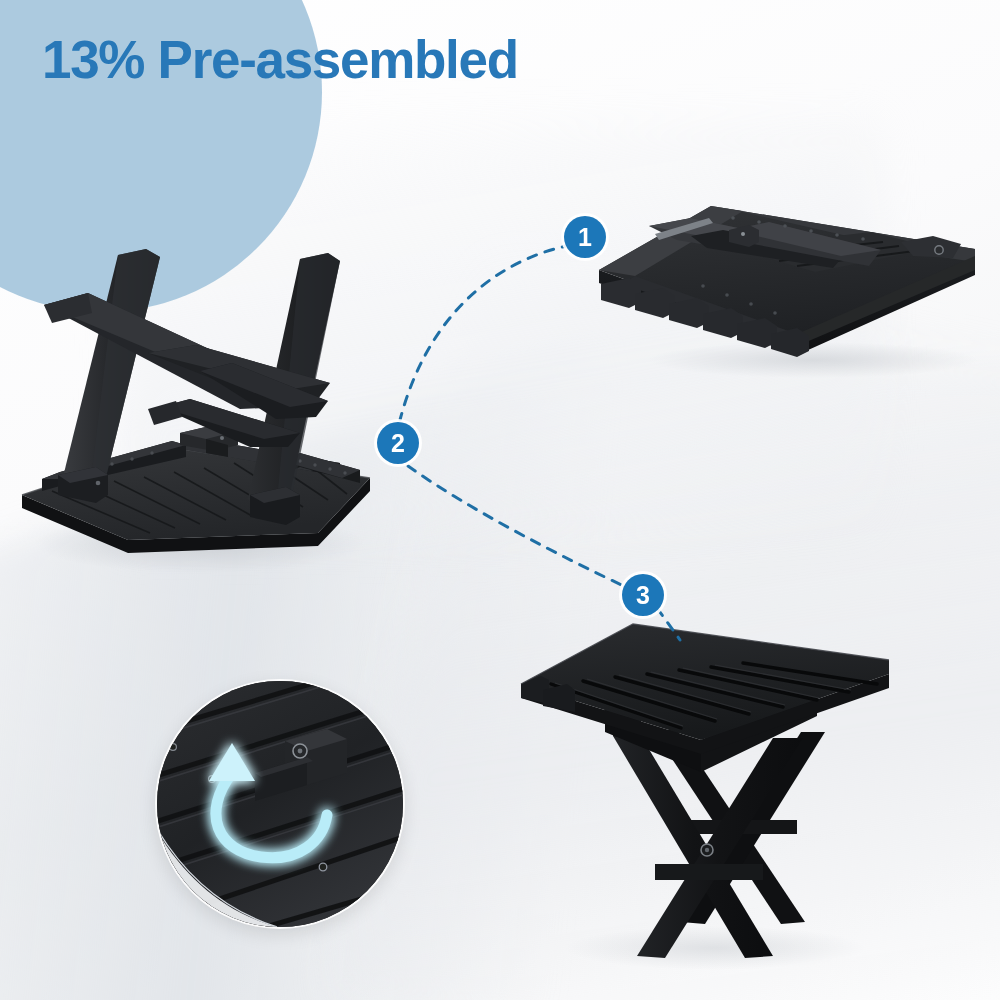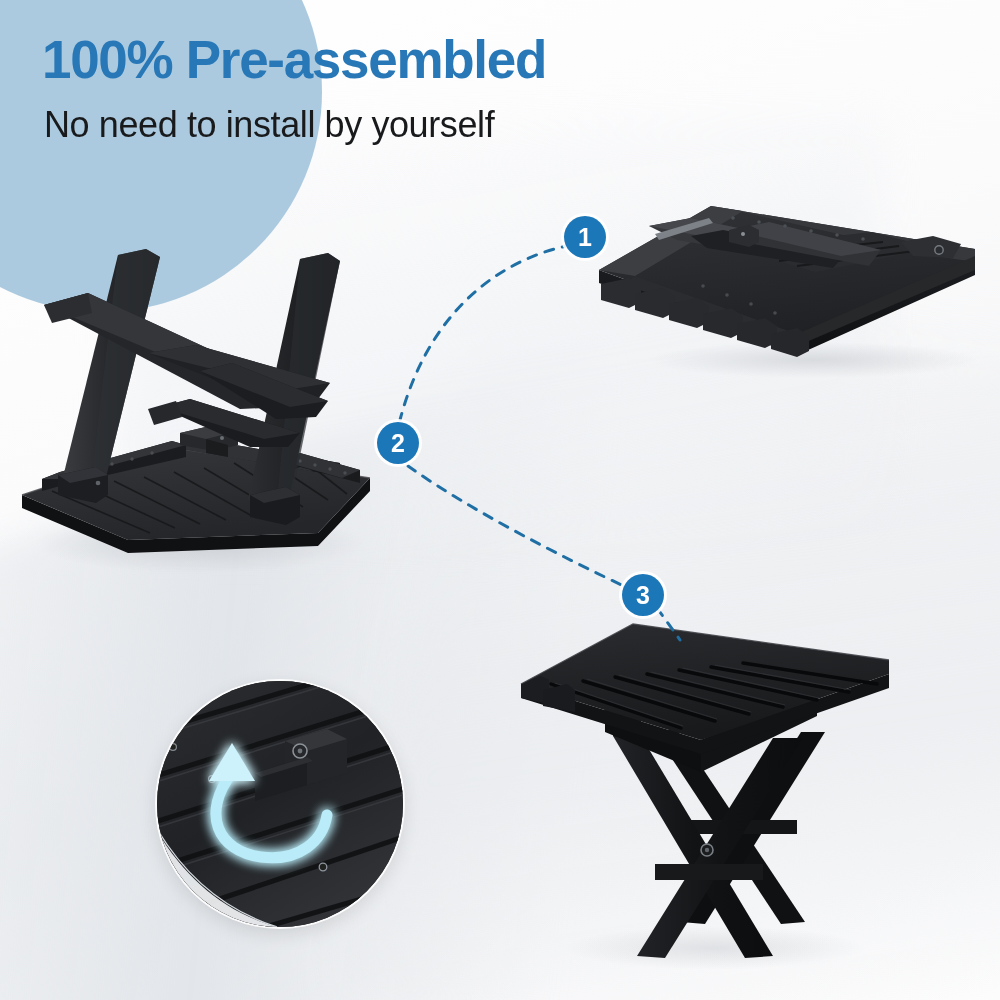--- a/index.html
+++ b/index.html
@@ -134,22 +134,21 @@
 <body>
 
 <div id="stage">
 
   <div class="bg-base"></div>
   <div class="bg-diag-1"></div>
   <div class="bg-diag-2"></div>
   <div class="bg-diag-3"></div>
 
   <div class="header-blob"></div>
-  <div class="headline">100% Pre-assembled</div>
-  <div class="subhead">No need to install by yourself</div>
+  <div class="headline">13% Pre-assembled</div>
 
   <div class="prod" style="left:0px; top:195px;">
     <svg width="400" height="390" viewBox="0 0 400 390">
       <defs>
         <linearGradient id="pBaseTop" x1="0" y1="0" x2="0.4" y2="1">
           <stop offset="0" stop-color="#35373a"></stop>
           <stop offset="1" stop-color="#242629"></stop>
         </linearGradient>
         <linearGradient id="pSide" x1="0" y1="0" x2="0" y2="1">
           <stop offset="0" stop-color="#1e2023"></stop>

